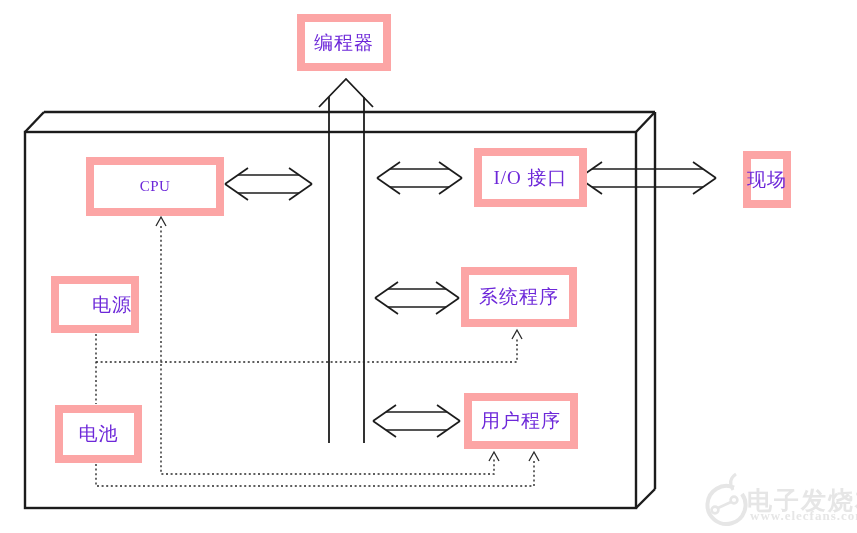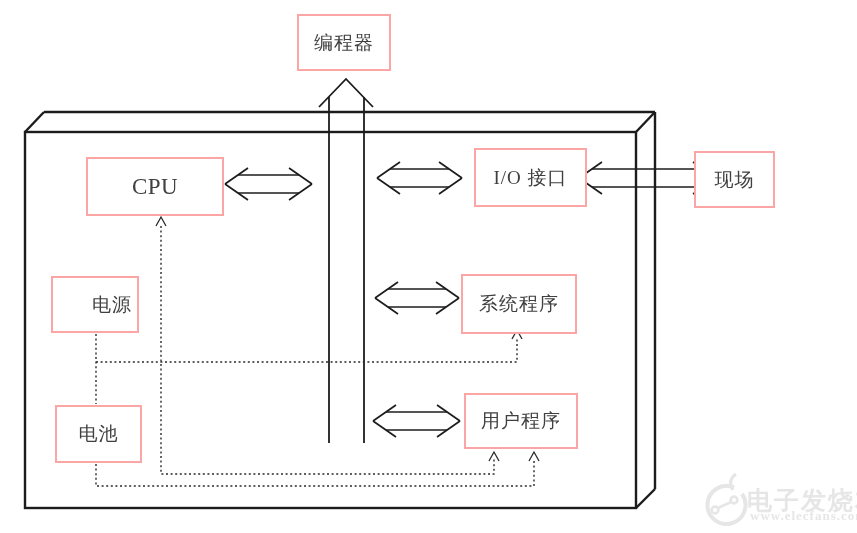--- a/index.html
+++ b/index.html
@@ -7,34 +7,34 @@
     position:relative;
     width:857px;height:533px;
     background:#ffffff;
     font-family:"Liberation Serif","DejaVu Serif",serif;
     overflow:hidden;
   }
   #lines{position:absolute;left:0;top:0;width:857px;height:533px;}
   .box{
     position:absolute;
     box-sizing:border-box;
-    border:2px solid #fca5a5;
+    border:8px solid #fca5a5;
     background:#ffffff;
     display:flex;align-items:center;justify-content:center;
-    font-size:19px;color:#404040;
+    font-size:19px;color:#6d28d9;
     letter-spacing:1px;
     white-space:nowrap;
   }
   #box-programmer{left:297px;top:14px;width:94px;height:57px;}
-  #box-cpu{left:86px;top:157px;width:138px;height:59px;font-size:23px;letter-spacing:0.5px;}
+  #box-cpu{left:86px;top:157px;width:138px;height:59px;font-size:15px;letter-spacing:0.5px;}
   #box-io{left:463px;top:148px;width:113px;height:59px;margin-left:11px;}
-  #box-field{left:694px;top:151px;width:81px;height:57px;font-family:Liberation Mono, monospace;}
+  #box-field{left:743px;top:151px;width:48px;height:57px;font-family:Liberation Mono, monospace;}
   #box-power{left:51px;top:276px;width:88px;height:57px;padding-left:34px;}
   #box-battery{left:55px;top:405px;width:87px;height:58px;}
-  #box-sysprog{left:461px;top:274px;width:116px;height:60px;}
+  #box-sysprog{left:461px;top:267px;width:116px;height:60px;}
   #box-userprog{left:464px;top:393px;width:114px;height:56px;}
   .wm-text{
     position:absolute;color:#e6e6e6;font-weight:bold;
     font-family:"Liberation Serif","DejaVu Serif",serif;
     user-select:none;white-space:nowrap;
   }
   #wm-brand{left:747px;top:484px;font-size:25px;letter-spacing:2px;}
   #wm-url{left:750px;top:508px;font-size:13px;letter-spacing:1px;}
 </style>
 </head>

